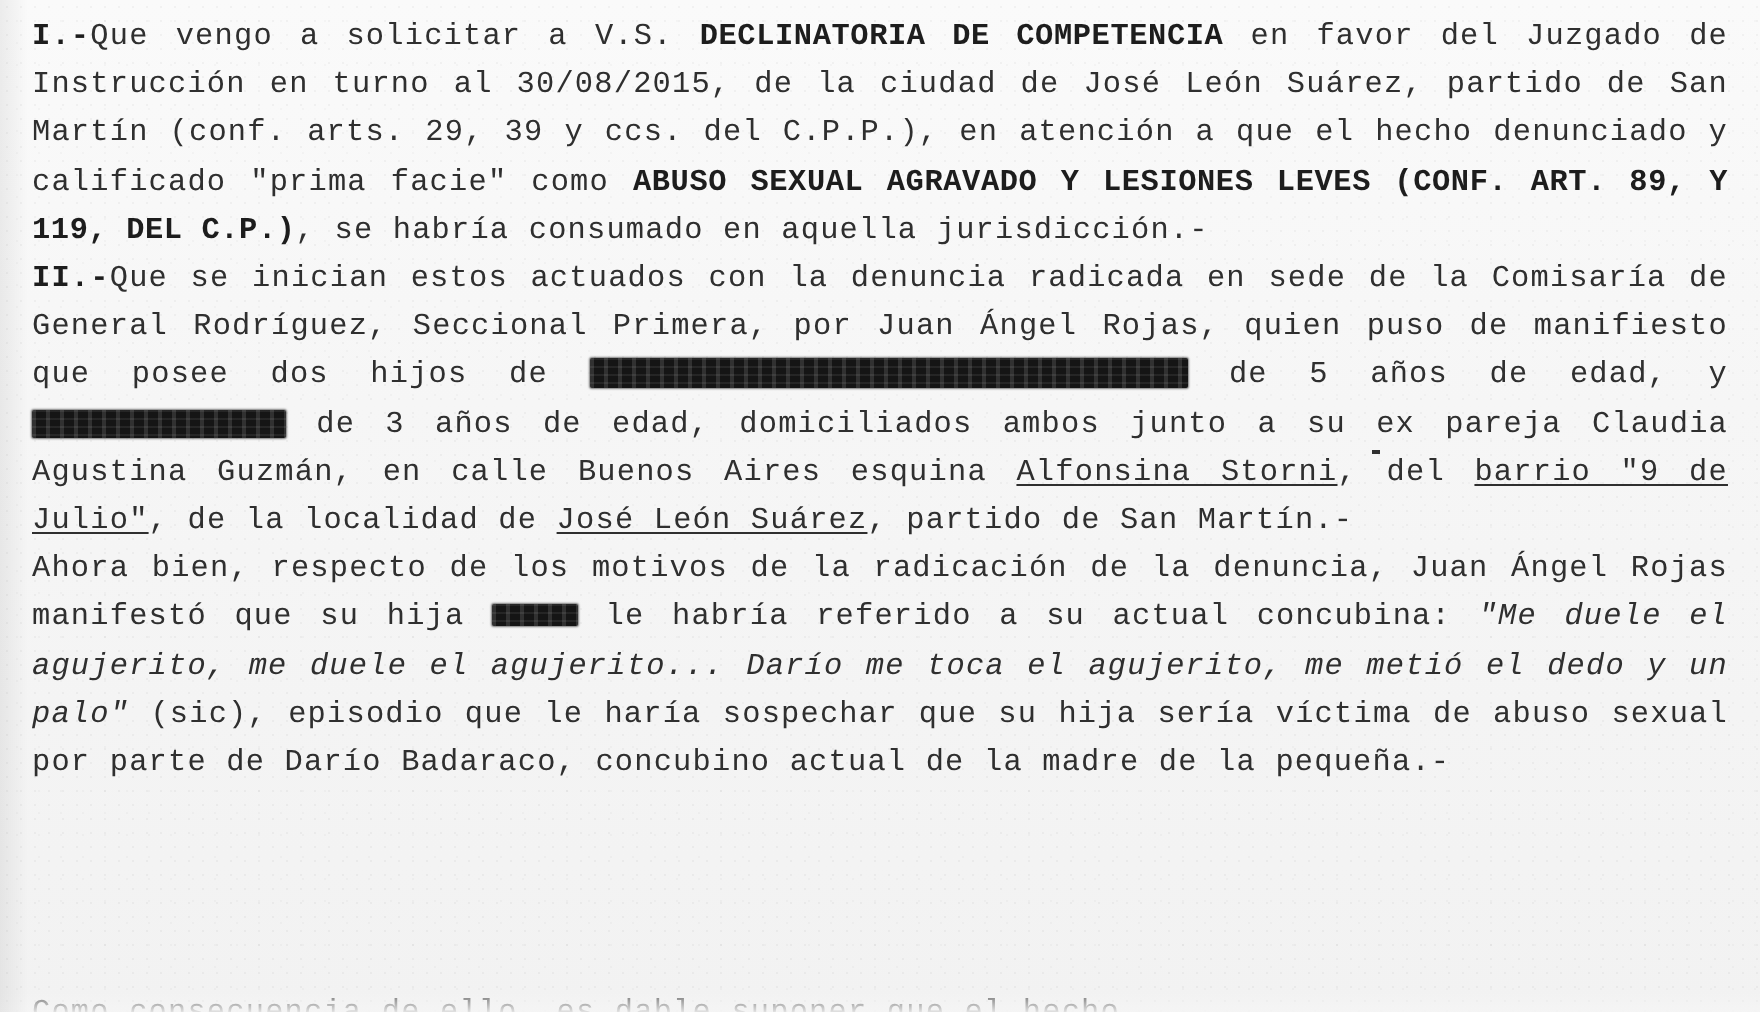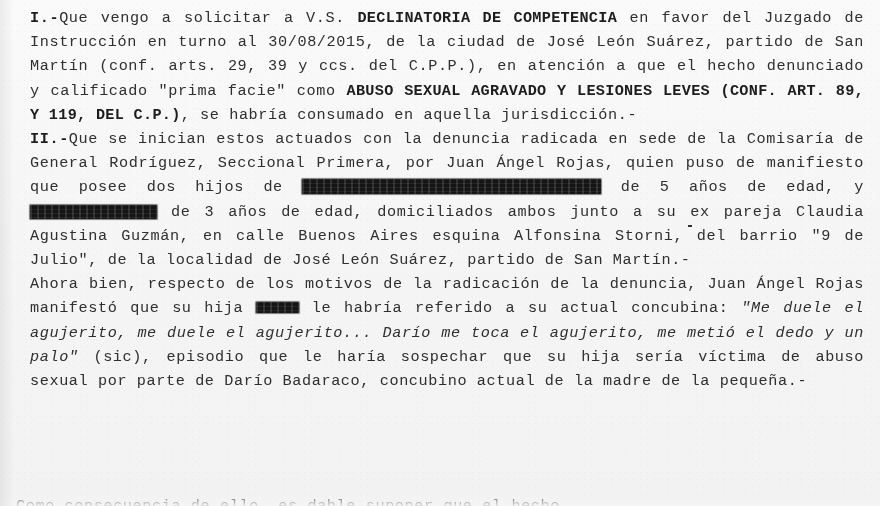--- a/index.html
+++ b/index.html
@@ -46,28 +46,27 @@
 
   #text-body {
     position: relative;
     padding: 6px 16px 0 16px;
     font-size: 15.2px;
     line-height: 24.2px;
     letter-spacing: 0.6px;
     color: #2f2f2f;
     text-align: justify;
     text-justify: inter-word;
-    margin-left: 14px;
   }
   .para {
     margin: 0 0 0 0;
   }
   .b { font-weight: bold; color: #1d1d1d; letter-spacing: 0.3px; }
   .i { font-style: italic; }
-  .u { text-decoration-thickness: 1px; text-underline-offset: 2px; }
+  .u { text-decoration: underline; text-decoration-thickness: 1px; text-underline-offset: 2px; }
   .lead { font-weight: bold; color: #1d1d1d; }
 
   
   .redact {
     display: inline-block;
     vertical-align: -3px;
     background: #151515;
     background-image:
       repeating-linear-gradient(90deg, rgba(255,255,255,0.12) 0 2px, rgba(255,255,255,0) 2px 7px),
       repeating-linear-gradient(180deg, rgba(255,255,255,0.07) 0 1px, rgba(255,255,255,0) 1px 4px);

